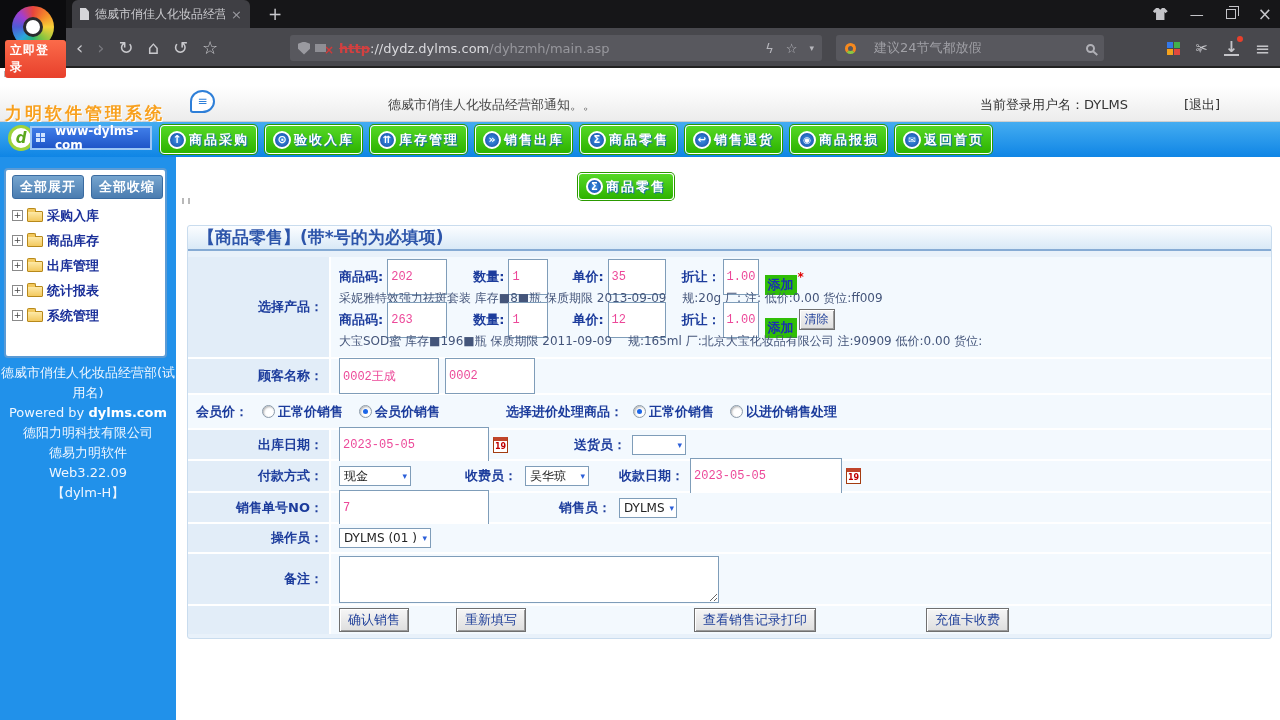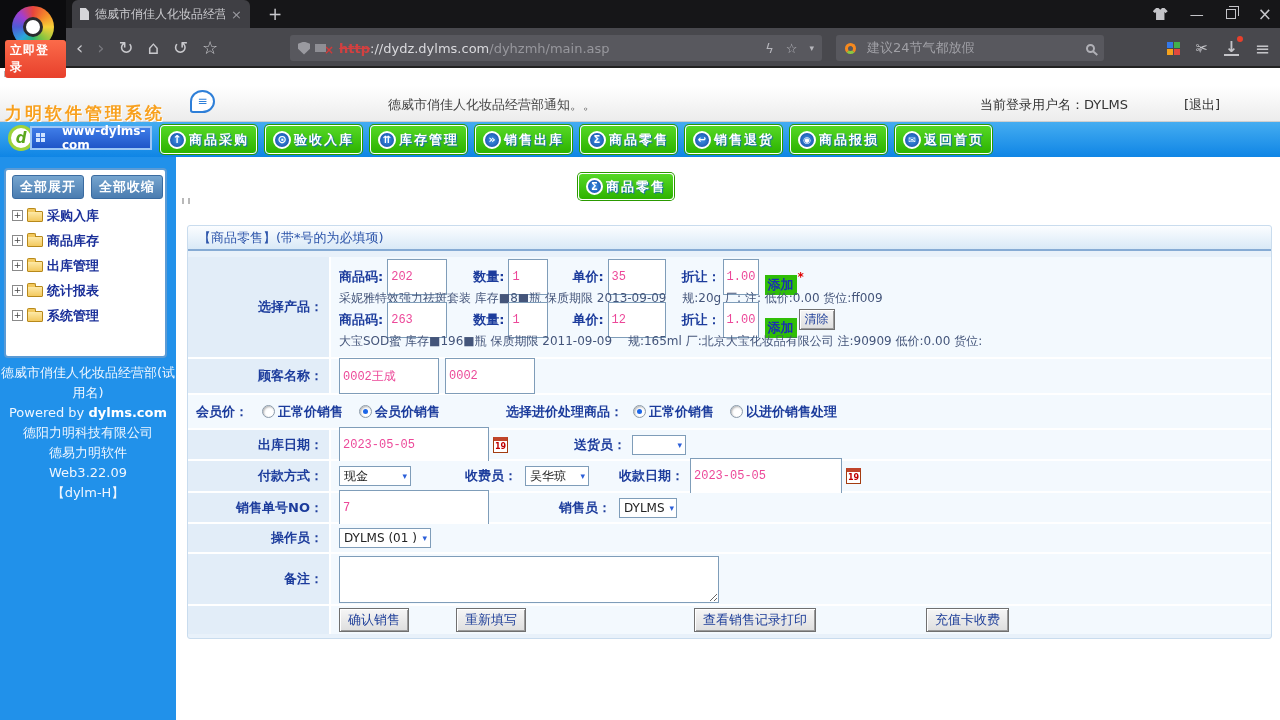--- a/index.html
+++ b/index.html
@@ -39,21 +39,21 @@
     display:flex; align-items:center; padding:0 8px; gap:5px; font-size:13px; }
   .shield-ic { width:12px; height:13px; background:#9a9aa0;
     clip-path:polygon(50% 0,100% 18%,100% 55%,50% 100%,0 55%,0 18%); }
   .cam-ic { width:11px; height:8px; background:#8e8e94; position:relative; }
   .cam-x { color:#d03a3a; font-weight:bold; font-size:12px; margin-left:-7px; margin-top:4px; }
   .url-scheme { color:#d34040; text-decoration:line-through; font-weight:bold; }
   .url-host { color:#dadade; }
   .url-path { color:#97979d; }
   .urlbar-right { margin-left:auto; display:flex; align-items:center; gap:12px; color:#b6b6bc; }
   .searchbox { position:absolute; left:836px; top:7px; width:268px; height:26px; background:#58585e; border-radius:3px;
-    display:flex; align-items:center; padding:0 9px; gap:11px; }
+    display:flex; align-items:center; padding:0 9px; gap:18px; }
   .so-logo { width:11px; height:11px; border-radius:50%; border:3px solid #f6891e; border-bottom-color:#8cc63f; }
   .search-text { color:#a0a0a6; font-size:13px; flex:1; }
   .mag { width:9px; height:9px; border:2px solid #b0b0b6; border-radius:50%; position:relative; }
   .mag:after { content:""; position:absolute; width:6px; height:2px; background:#b0b0b6; right:-5px; bottom:-3px; transform:rotate(40deg); }
   .tool-right { position:absolute; right:10px; top:7px; height:26px; display:flex; align-items:center; gap:16px; }
   .grid-ic { width:13px; height:13px; display:grid; grid-template-columns:6px 6px; grid-template-rows:6px 6px; gap:1px; }
   .grid-ic i { display:block; }
   .scissors { color:#c4c4c8; font-size:15px; }
   .tiny-caret { color:#9a9aa0; font-size:8px; margin-left:-10px; }
   .dl-wrap { position:relative; color:#c4c4c8; font-size:15px; font-weight:bold; border-bottom:2px solid #c4c4c8; line-height:14px; padding:0 1px; }
@@ -75,21 +75,21 @@
   .user-label { position:absolute; left:980px; top:10px; color:#333; font-size:13px; }
   .logout { position:absolute; left:1184px; top:10px; color:#333; font-size:13px; }
 
   
   .navbar { position:absolute; left:0; top:54px; width:1280px; height:35px;
     background:linear-gradient(#45adf1,#0f85e5); }
   .site-logo { position:absolute; left:8px; top:3px; display:flex; align-items:center; }
   .d-ring { width:26px; height:26px; border-radius:50%; background:#fff; border:3px solid #9ed33a;
     color:#5aa81e; font-weight:bold; font-size:15px; text-align:center; line-height:20px; font-style:italic; }
   .site-box { margin-left:-4px; width:122px; height:24px; background:linear-gradient(#3f7de8,#1f55c8);
-    border:2px solid #9cc6f5; display:flex; align-items:center; gap:17px; padding:8px 4px; }
+    border:2px solid #9cc6f5; display:flex; align-items:center; gap:10px; padding:8px 4px; }
   .site-grid { width:10px; height:10px; display:grid; grid-template-columns:4px 4px; grid-template-rows:4px 4px; gap:1px; }
   .site-grid i { background:#cfe2ff; }
   .site-text { color:#fff; font-weight:bold; font-size:12px; letter-spacing:0; }
   .gbtn { position:absolute; top:3px; width:97px; height:29px; border-radius:4px;
     background:linear-gradient(#55d825,#2db300); border:1px solid #fff; box-shadow:0 0 0 1px #2a9a00;
     display:flex; align-items:center; justify-content:center; gap:3px; }
   .gbtn .circ { width:18px; height:18px; border-radius:50%; background:radial-gradient(#3f93e8,#12489e);
     border:2px solid #fff; color:#fff; font-size:11px; font-weight:bold; text-align:center; line-height:14px; }
   .gbtn .lbl { color:#fff; font-weight:bold; font-size:13px; letter-spacing:2px; text-shadow:1px 1px 1px #1565c0; }
   .ic-up:after{content:"↑"} .ic-mag:after{content:"⊙"} .ic-dup:after{content:"⇈";font-size:10px}
@@ -122,21 +122,21 @@
     background:linear-gradient(#55d825,#2db300); border:1px solid #fff; box-shadow:0 0 0 1px #2a9a00;
     display:flex; align-items:center; justify-content:center; gap:3px; }
   .badge .circ { width:17px; height:17px; border-radius:50%; background:radial-gradient(#3f93e8,#12489e);
     border:2px solid #fff; color:#fff; font-size:10px; font-weight:bold; text-align:center; line-height:13px; }
   .badge .lbl { color:#fff; font-weight:bold; font-size:13px; letter-spacing:2px; text-shadow:1px 1px 1px #1565c0; }
 
   .formbox { position:absolute; left:11px; top:68px; width:1085px; background:#e8f1fa;
     border:1px solid #c9dcee; border-radius:3px; padding-bottom:4px; }
   .formtitle { height:25px; background:linear-gradient(#fbfdff,#d9e9f7); border-bottom:2px solid #86abd4;
     border-radius:3px 3px 0 0; display:flex; align-items:center; padding-left:10px;
-    color:#2d55aa; font-size:13px; font-weight:normal; }
+    color:#2d55aa; font-size:17px; font-weight:bold; }
   .formtable { margin-top:6px; }
   .frow { display:flex; border-top:2px solid #fff; }
   .frow:first-child { border-top:none; }
   .flabel { width:143px; min-width:143px; background:#e2edf8; color:#1c3c9c; font-weight:bold; font-size:13px;
     display:flex; align-items:center; justify-content:flex-end; padding-right:6px; border-right:2px solid #fff; }
   .fbody { flex:1; background:#f3f9fe; display:flex; align-items:center; padding-left:8px; }
   .ilabel { color:#1c3c9c; font-weight:bold; font-size:13px; white-space:nowrap; }
   .inp { height:19px; border:1px solid #7f9db9; font-size:12px; padding:17px 3px; color:#ec4899; background:#fff;
     font-family:Liberation Mono, monospace; }
   .prod-body { flex-direction:column; align-items:flex-start; justify-content:center; padding:4px 0 4px 8px; }

